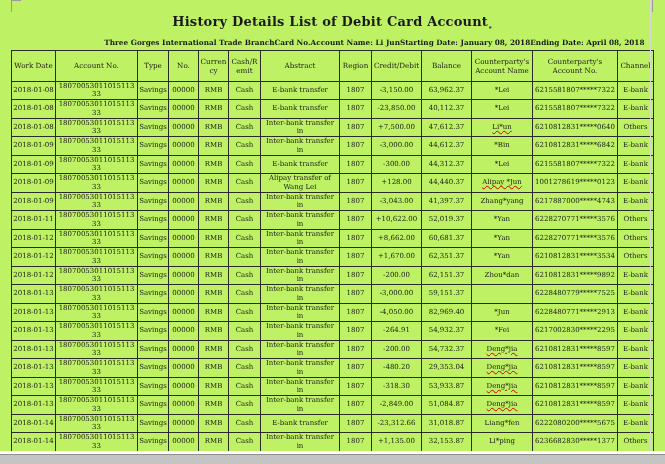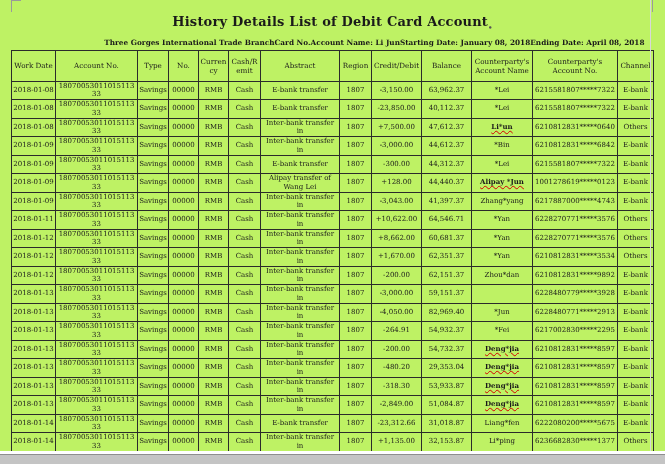--- a/index.html
+++ b/index.html
@@ -21,21 +21,21 @@
   .info-line span{display:inline-block;}
 
   table.grid{width:624px;margin:3px auto 0 auto;border-collapse:collapse;table-layout:fixed;
              font-size:7px;line-height:1.25;}
   table.grid td,table.grid th{border:1px solid #2b2b2b;text-align:center;vertical-align:middle;
              padding:0 1px;overflow:hidden;font-weight:normal;word-wrap:break-word;}
   table.grid thead th{height:30px;font-size:7.2px;}
   table.grid tbody td{height:12px;}
   tr.tall td{height:26px;}
   .squiggle{text-decoration:underline;text-decoration-style:wavy;text-decoration-color:#d40000;
-            text-decoration-thickness:1px;text-underline-offset:1px;font-weight:bold;}
+            text-decoration-thickness:1px;text-underline-offset:1px;}
   .num{letter-spacing:0;}
 </style>
 </head>
 <body>
 
 <div class="page">
   <div class="crop-mark-left"></div>
   <div class="crop-mark-right"></div>
   <div class="page-right-edge"></div>
 
@@ -191,21 +191,21 @@
         <tr>
           <td><span>2018-01-11</span></td>
           <td><span class="num">1807005301101511333</span></td>
           <td><span>Savings</span></td>
           <td><span>00000</span></td>
           <td><span>RMB</span></td>
           <td><span>Cash</span></td>
           <td><span>Inter-bank transfer in</span></td>
           <td><span>1807</span></td>
           <td><span class="num">+10,622.00</span></td>
-          <td><span class="num">64,546.71</span></td>
+          <td><span class="num">52,019.37</span></td>
           <td><span>*Yan</span></td>
           <td><span class="num">6228270771*****3576</span></td>
           <td><span>Others</span></td>
         </tr>
         <tr>
           <td><span>2018-01-12</span></td>
           <td><span class="num">1807005301101511333</span></td>
           <td><span>Savings</span></td>
           <td><span>00000</span></td>
           <td><span>RMB</span></td>
@@ -253,21 +253,21 @@
           <td><span class="num">1807005301101511333</span></td>
           <td><span>Savings</span></td>
           <td><span>00000</span></td>
           <td><span>RMB</span></td>
           <td><span>Cash</span></td>
           <td><span>Inter-bank transfer in</span></td>
           <td><span>1807</span></td>
           <td><span class="num">-3,000.00</span></td>
           <td><span class="num">59,151.37</span></td>
           <td><span></span></td>
-          <td><span class="num">6228480779*****3928</span></td>
+          <td><span class="num">6228480779*****7525</span></td>
           <td><span>E-bank</span></td>
         </tr>
         <tr>
           <td><span>2018-01-13</span></td>
           <td><span class="num">1807005301101511333</span></td>
           <td><span>Savings</span></td>
           <td><span>00000</span></td>
           <td><span>RMB</span></td>
           <td><span>Cash</span></td>
           <td><span>Inter-bank transfer in</span></td>

